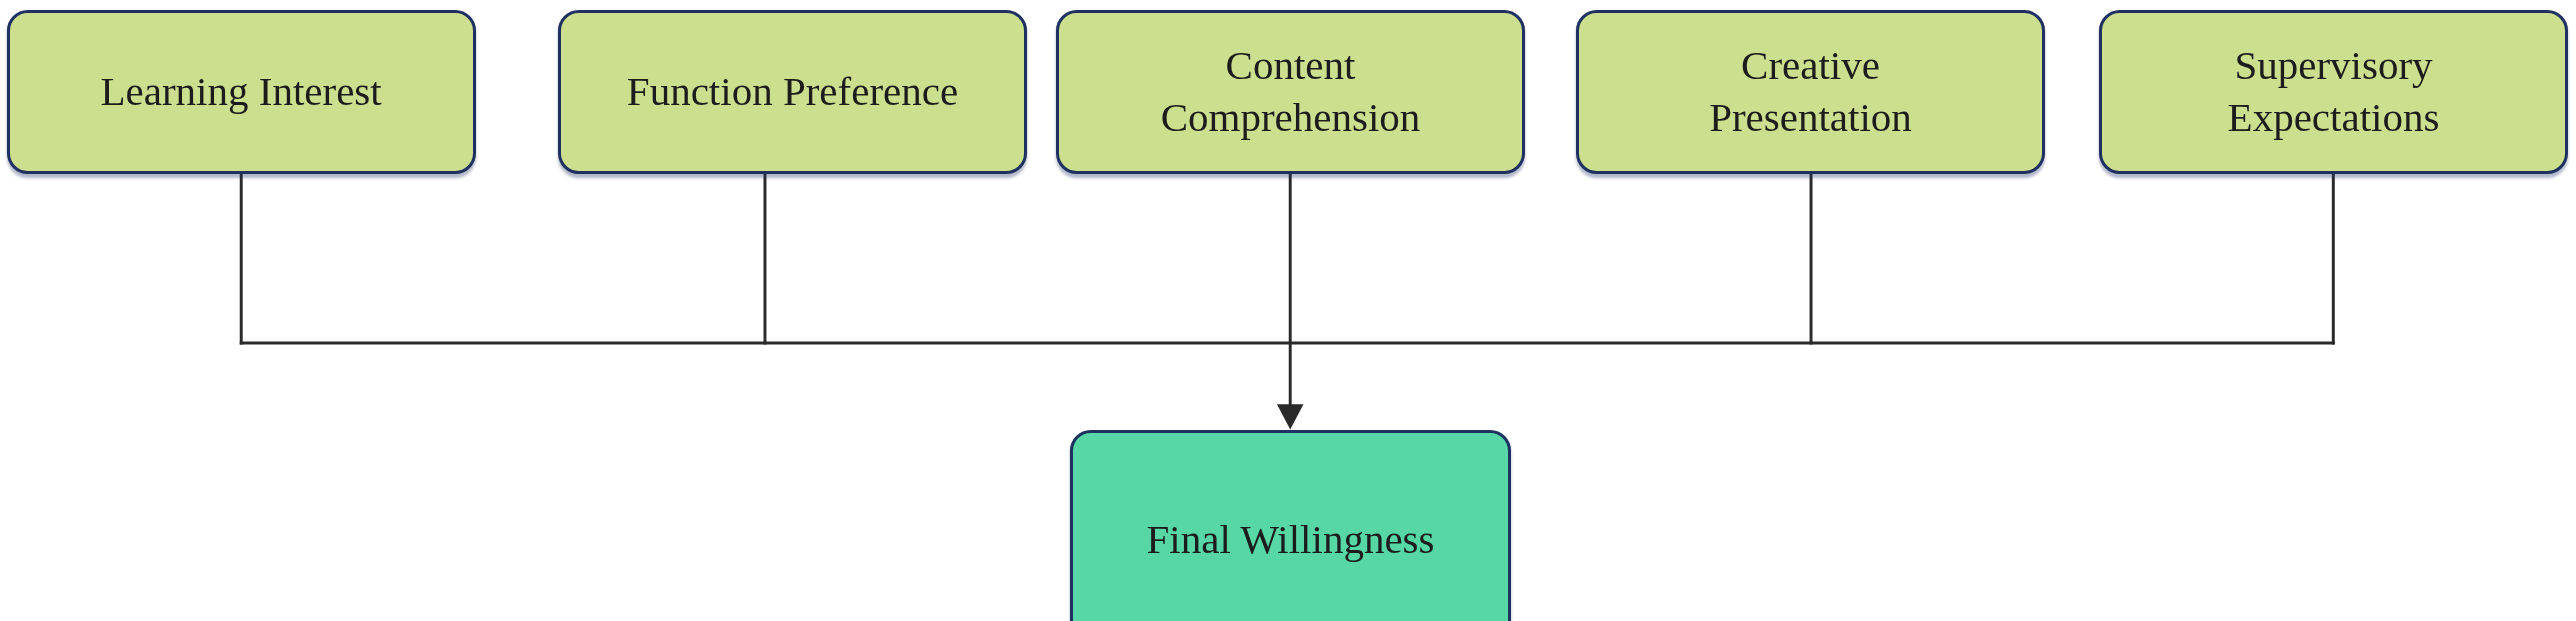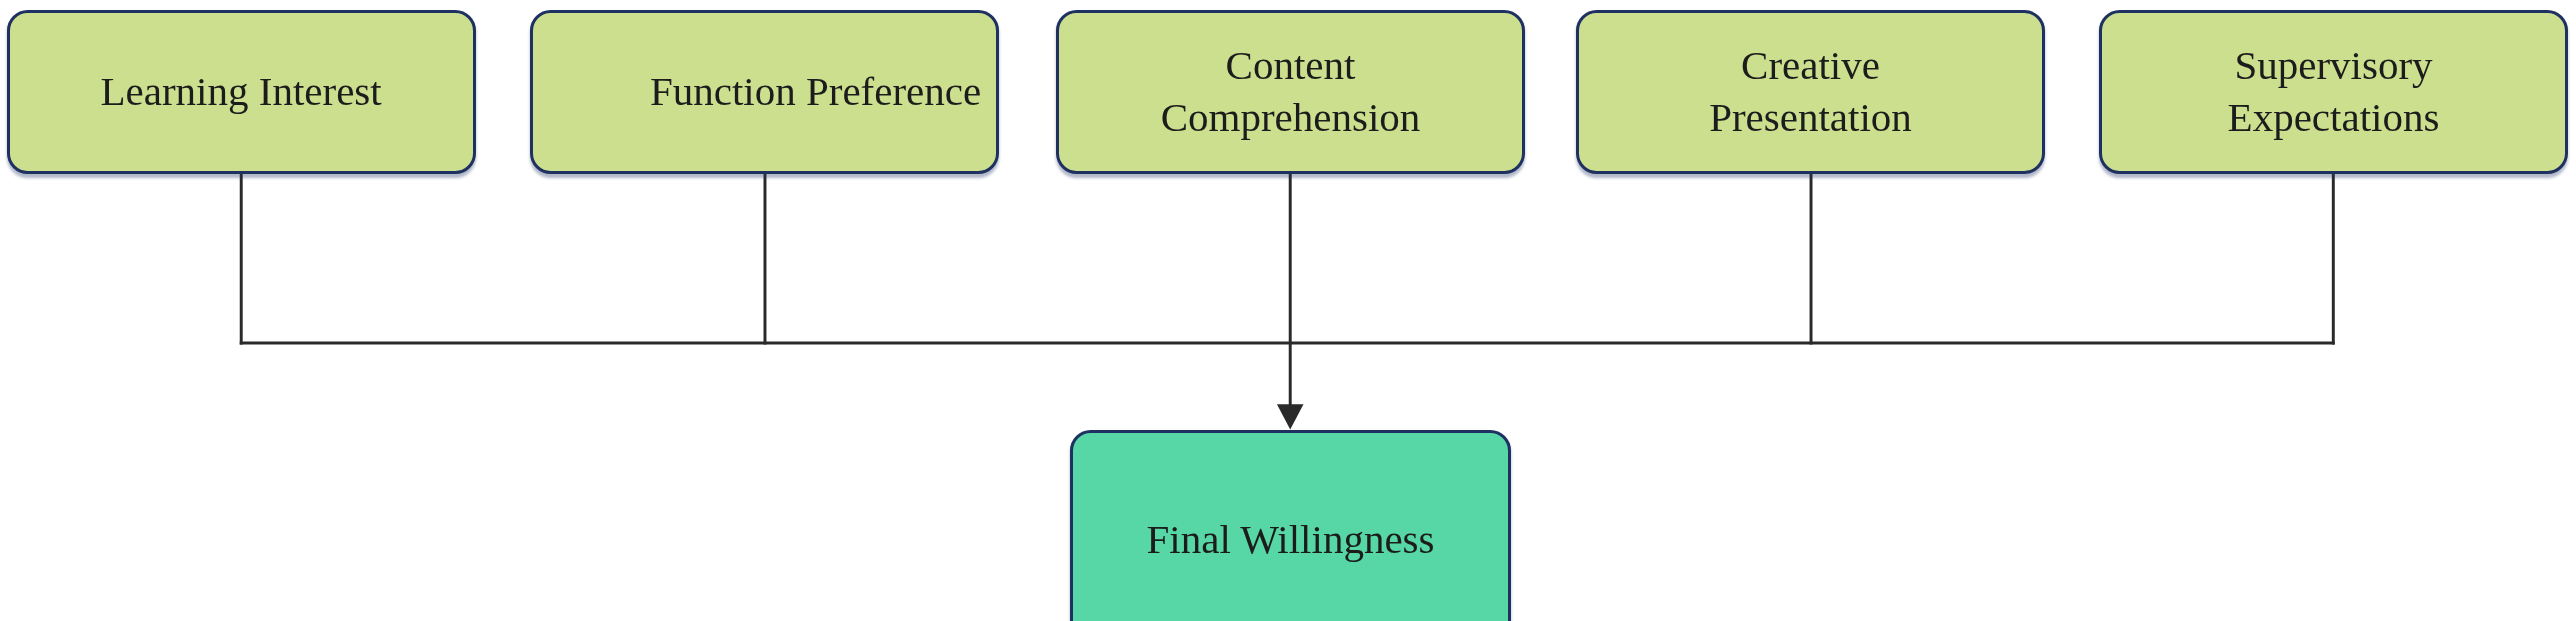--- a/index.html
+++ b/index.html
@@ -46,21 +46,21 @@
     white-space:pre-line;
     padding:0 14.8px;
   }
   .factor{
     top:9.6px;
     width:469px;
     height:164px;
     background:var(--factor-fill);
   }
   .factor.pos-1{left:6.6px;text-align:right;}
-  .factor.pos-2{left:530px;justify-content:flex-end;}
+  .factor.pos-2{left:558px;}
   .factor.pos-3{left:1056px;}
   .factor.pos-4{left:1576px;}
   .factor.pos-5{left:2099px;text-align:center;}
   .result{
     left:1070px;
     top:430px;
     width:441px;
     height:219px;
     background:var(--result-fill);
   }

